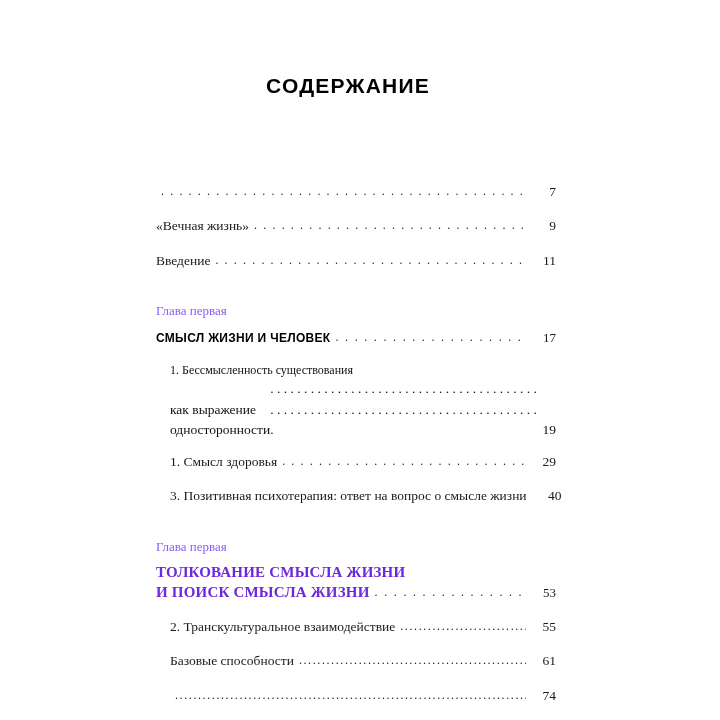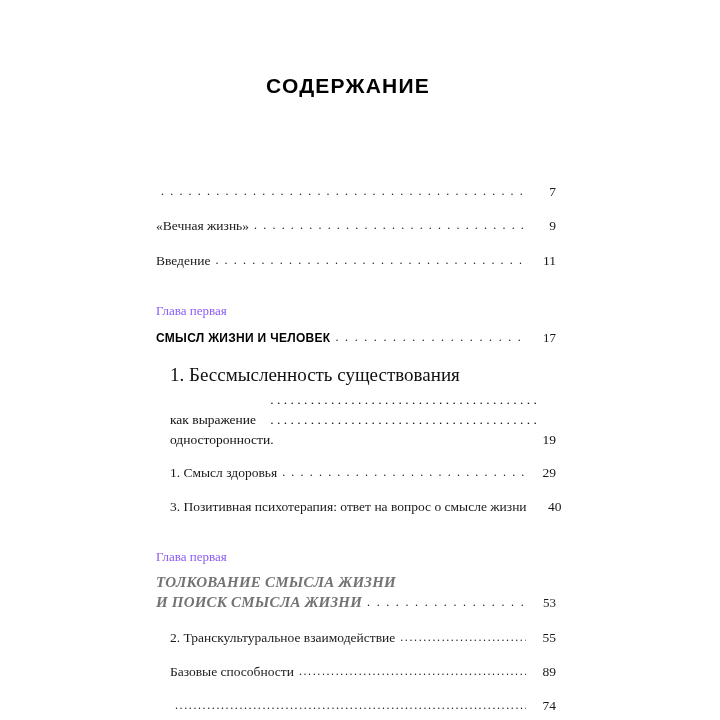--- a/index.html
+++ b/index.html
@@ -78,40 +78,39 @@
     font-weight: 700;
     font-size: 12px;
     letter-spacing: 0.3px;
     color: #000000;
   }
   .chapter-title-serif {
     font-family: "Liberation Serif", serif;
     font-weight: 700;
     font-size: 15px;
     letter-spacing: 0.2px;
-    color: #737373;
-    font-style: italic;
+    color: #6d28d9;
   }
   .entry.chapter .leader {
     letter-spacing: 1.8px;
   }
   .entry.chapter .page-num {
     font-family: "Liberation Serif", serif;
     font-weight: 400;
     font-size: 13px;
   }
   .sub {
     padding-left: 14px;
   }
   .multiline {
     display: block;
   }
   .multiline .line1 {
     display: block;
-    font-size: 19px;
+    font-size: 12px;
     line-height: 1.5;
   }
   .multiline .row2 {
     display: flex;
     align-items: flex-end;
     font-size: 13.5px;
     line-height: 1.5;
   }
   .dots-dense {
     letter-spacing: 0.5px;
@@ -202,21 +201,21 @@
       <span class="label">2. Транскультуральное взаимодействие</span>
       <span class="leader dots-dense">...................................................................................................</span>
       <span class="page-num">55</span>
     </div>
 
     <div class="gap-sm"></div>
 
     <div class="entry sub">
       <span class="label">Базовые способности</span>
       <span class="leader dots-dense">...................................................................................................</span>
-      <span class="page-num">89</span>
+      <span class="page-num">61</span>
     </div>
 
     <div class="gap-sm"></div>
 
     <div class="entry sub">
       <span class="leader dots-dense">...................................................................................................</span>
       <span class="page-num">74</span>
     </div>
 
     <div class="gap-sm"></div>

